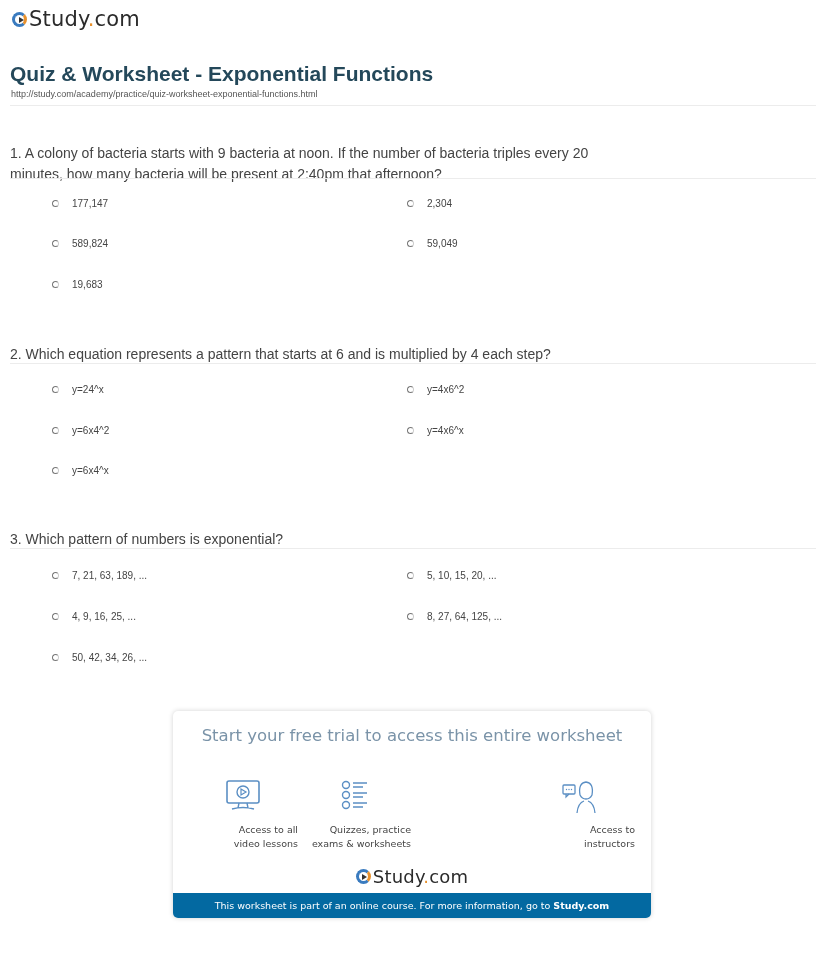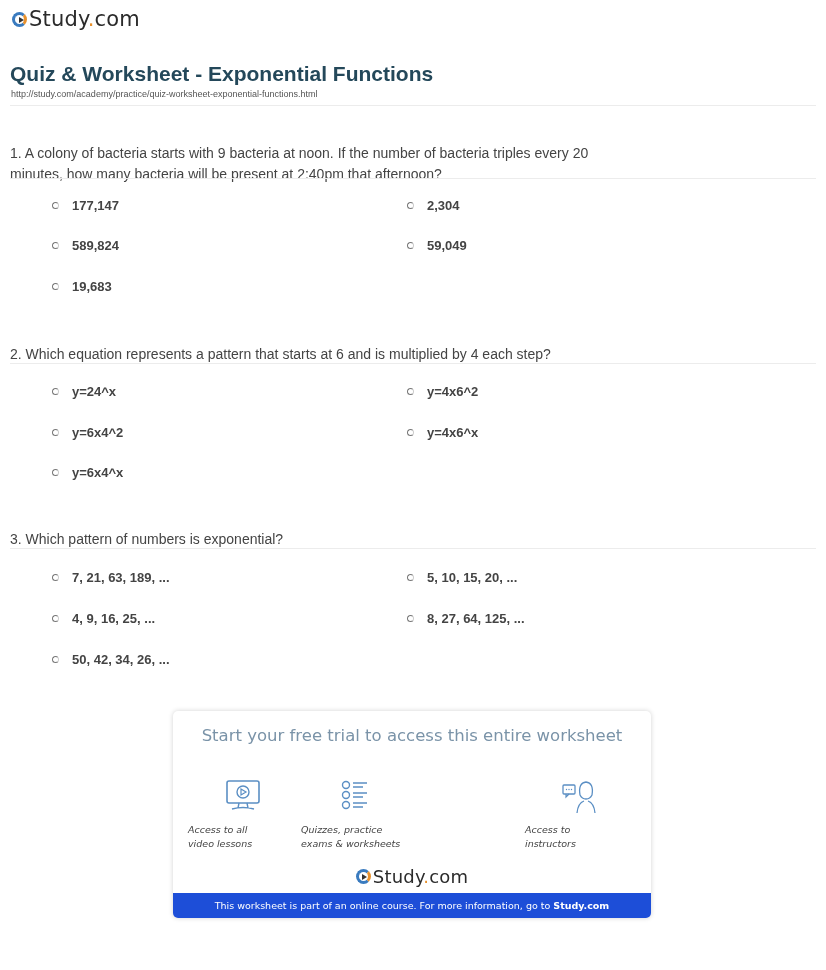--- a/index.html
+++ b/index.html
@@ -6,31 +6,31 @@
   body { width: 826px; height: 970px; position: relative; overflow: hidden; font-family: "Liberation Sans", sans-serif; color: #444; }
   .logo { position: absolute; left: 12px; top: 7px; display: flex; align-items: center; }
   .logo-icon { width: 15px; height: 15px; border-radius: 50%; border: 3px solid #3a7bbf; box-sizing: border-box; position: relative; border-right-color: #e8912d; }
   .logo-icon::after { content: ""; position: absolute; left: 3.5px; top: 2px; border-left: 5px solid #333; border-top: 3.5px solid transparent; border-bottom: 3.5px solid transparent; }
   .logo-text { font-size: 21px; color: #2b2b2b; margin-left: 2px; letter-spacing: 0.2px; font-family: "DejaVu Sans", sans-serif; }
   .logo-text .dot { color: #e8912d; }
   .title { position: absolute; left: 10px; top: 62px; font-size: 21px; font-weight: bold; color: #24485a; margin: 0; }
   .url { position: absolute; left: 11px; top: 89px; font-size: 9px; color: #555; }
   .rule { position: absolute; left: 10px; right: 10px; height: 1px; background: #ececec; }
   .question { position: absolute; left: 10px; font-size: 14px; color: #444; line-height: 21px; width: 620px; }
-  .opt { position: absolute; display: flex; align-items: center; font-size: 13px; color: #444; font-weight: bold; padding-left: 8px; }
+  .opt { position: absolute; display: flex; align-items: center; font-size: 10px; color: #444; font-weight: normal; padding-left: 8px; }
   .radio { width: 7px; height: 7px; border-radius: 50%; border: 1.5px solid #777; border-right-color: #ccc; box-sizing: border-box; margin-right: 13px; }
   .promo { position: absolute; left: 173px; top: 711px; width: 478px; height: 207px; background: #fff; border-radius: 5px; box-shadow: 0 0 5px rgba(0,0,0,0.18); overflow: hidden; }
   .promo-title { position: absolute; top: 15px; left: 0; right: 0; text-align: center; font-size: 16.5px; color: #7a93a8; font-family: "DejaVu Sans", sans-serif; font-weight: normal; }
   .promo-sub { position: absolute; top: 38px; left: 0; right: 0; text-align: center; font-size: 9.5px; color: #333; font-family: "DejaVu Sans", sans-serif; }
-  .feat { position: absolute; top: 68px; width: 110px; text-align: left; font-style: italic; }
+  .feat { position: absolute; top: 68px; width: 110px; text-align: right; }
   .feat svg { display: block; margin: 0 auto; }
   .feat-label { font-size: 9.5px; color: #444; line-height: 14px; margin-top: 8px; font-family: "DejaVu Sans", sans-serif; }
   .promo-logo { position: absolute; top: 155px; left: 0; right: 0; display: flex; justify-content: center; align-items: center; }
   .promo-logo .logo-text { font-size: 18px; }
-  .promo-bar { position: absolute; left: 0; right: 0; bottom: 0; height: 25px; background: #1d4ed8; color: #fff; font-size: 9.5px; text-align: center; line-height: 25px; font-family: "DejaVu Sans", sans-serif; }
+  .promo-bar { position: absolute; left: 0; right: 0; bottom: 0; height: 25px; background: #0369a1; color: #fff; font-size: 9.5px; text-align: center; line-height: 25px; font-family: "DejaVu Sans", sans-serif; }
   .promo-bar b { font-weight: bold; }
   .copyright { position: absolute; left: 0; right: 0; top: 930px; text-align: center; font-size: 7px; color: #333; line-height: 9px; font-family: "DejaVu Sans", sans-serif; }
 </style>
 </head>
 <body>
 
 <div class="logo">
   <span class="logo-icon"></span>
   <span class="logo-text"><span>Study</span><span class="dot">.</span><span>com</span></span>
 </div>

